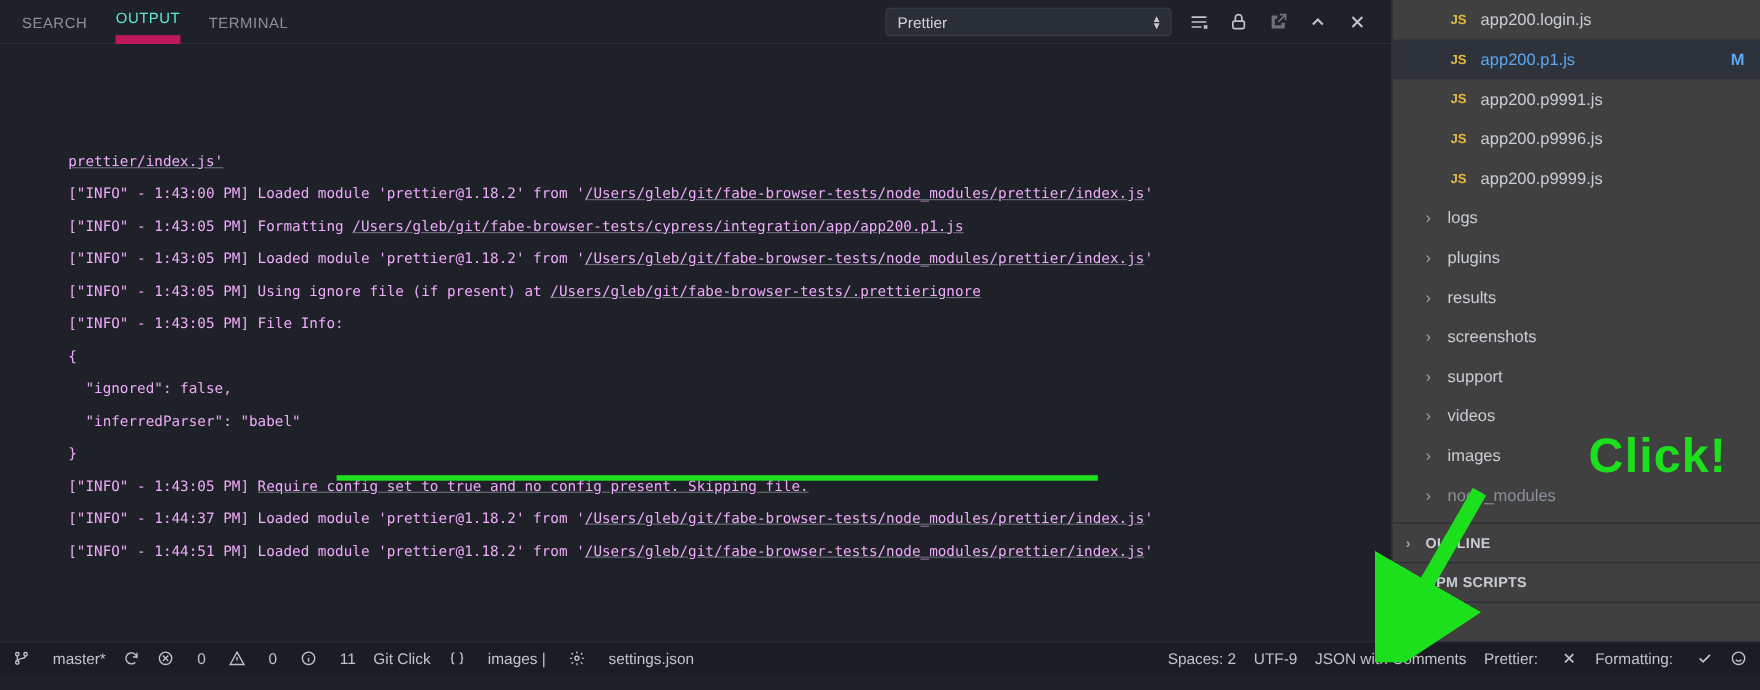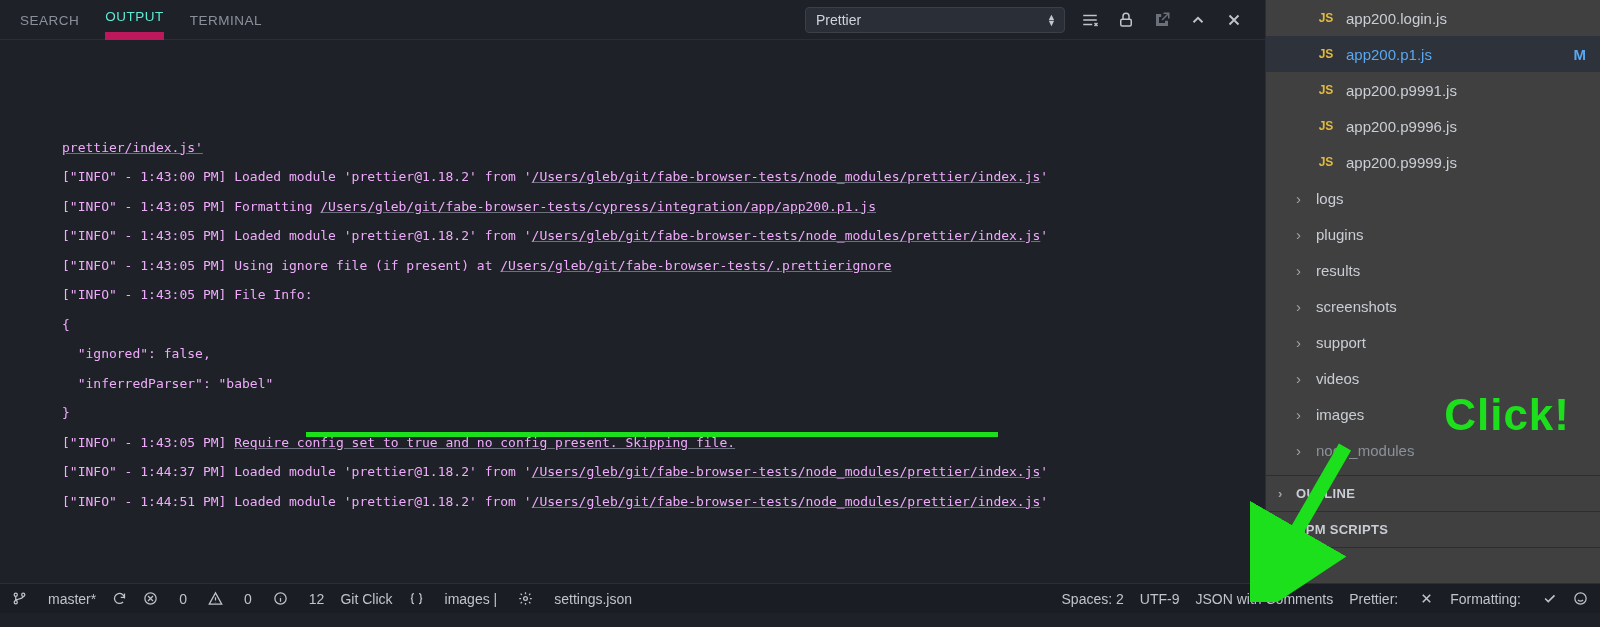--- a/index.html
+++ b/index.html
@@ -338,21 +338,21 @@
     <span>0</span>
     <svg viewBox="0 0 24 24" fill="none" stroke="currentColor" stroke-width="2">
         <path d="M12 3l10 18H2z"></path>
         <path d="M12 10v5M12 18v.5"></path>
       </svg>
     <span>0</span>
     <svg viewBox="0 0 24 24" fill="none" stroke="currentColor" stroke-width="2">
         <circle cx="12" cy="12" r="9"></circle>
         <path d="M12 8v.5M12 11v6"></path>
       </svg>
-    <span>12</span>
+    <span>11</span>
   </div>
   <div class="sb-item">Git Click</div>
   <div class="sb-item">
     <svg viewBox="0 0 24 24" fill="none" stroke="currentColor" stroke-width="2">
         <path d="M8 4c-2 0-3 1-3 3v3c0 1-1 2-2 2 1 0 2 1 2 2v3c0 2 1 3 3 3M16 4c2 0 3 1 3 3v3c0 1 1 2 2 2-1 0-2 1-2 2v3c0 2-1 3-3 3"></path>
       </svg>
     <span>images | </span>
     <svg viewBox="0 0 24 24" fill="none" stroke="currentColor" stroke-width="2">
         <circle cx="12" cy="12" r="3"></circle>
         <path d="M12 2v3M12 19v3M4.2 4.2l2.1 2.1M17.7 17.7l2.1 2.1M2 12h3M19 12h3M4.2 19.8l2.1-2.1M17.7 6.3l2.1-2.1"></path>

